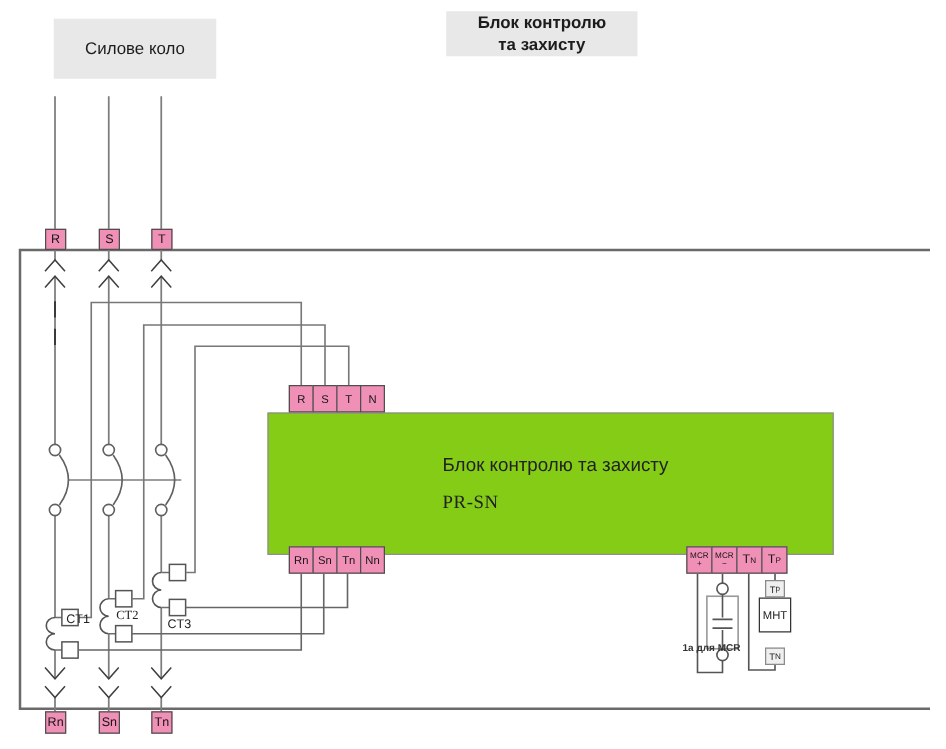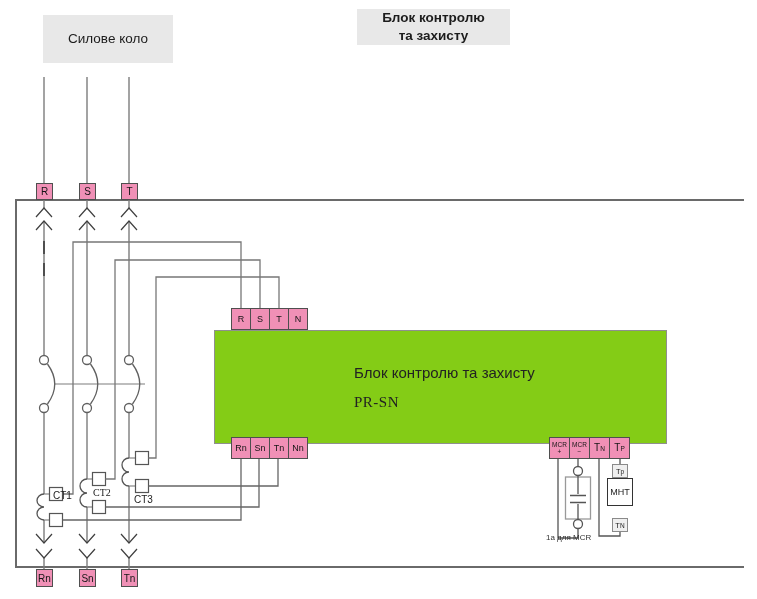--- a/index.html
+++ b/index.html
@@ -214,15 +214,15 @@
       <sub>p</sub>
   </div>
   <div class="mht" style="left:607px;top:478px;width:26px;height:28px;">
     <span>МНТ</span>
   </div>
   <div class="mini" style="left:612px;top:518px;width:16px;height:14px;">
     <span>T</span>
       <sub>N</sub>
   </div>
 
-  <div class="note" style="left:546px;top:533px;">1а для MCR</div>
+  <div class="note" style="left:546px;top:514px;font-weight:bold;">1а для MCR</div>
 
 </div>
 
 </body></html>

